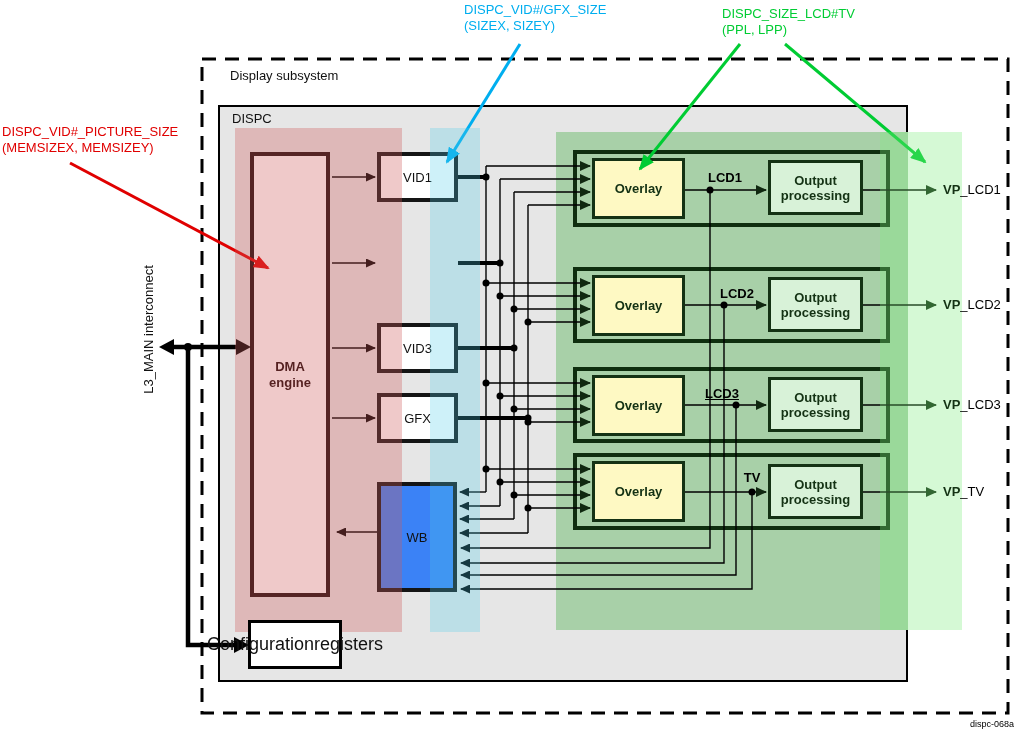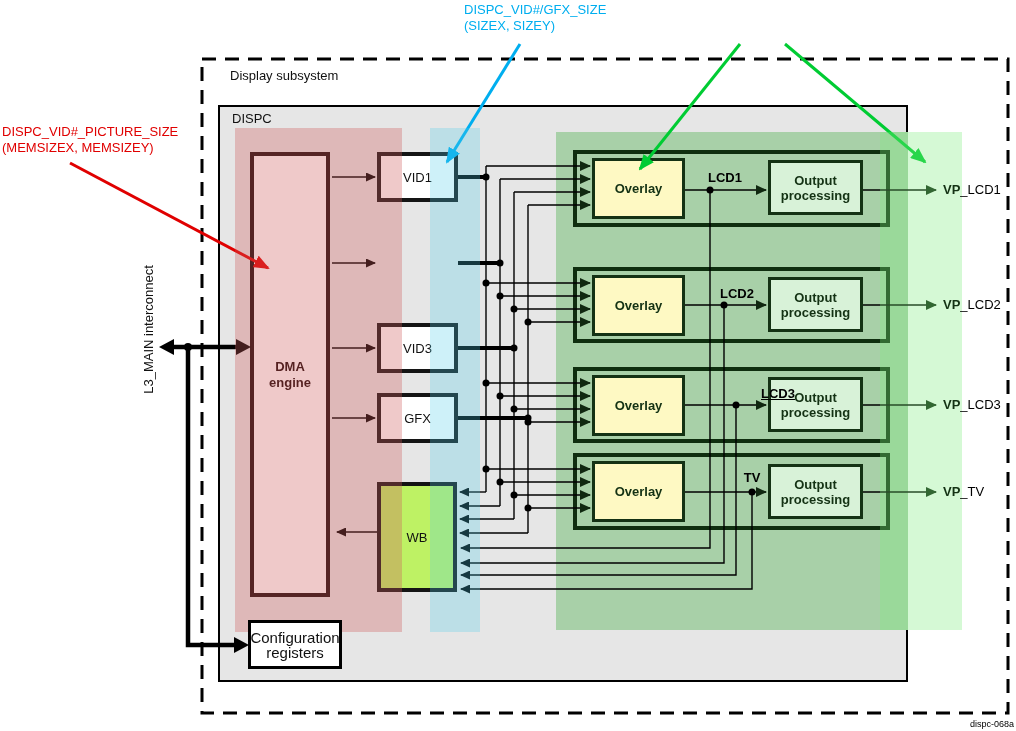--- a/index.html
+++ b/index.html
@@ -8,26 +8,26 @@
   .abs{position:absolute;}
   .graybox{left:218px;top:105px;width:690px;height:577px;background:#e6e6e6;border:2px solid #000;box-sizing:border-box;}
   .greenregion{left:556px;top:132px;width:352px;height:498px;background:#a8d0a8;}
   .rowbox{left:573px;width:317px;border:4px solid #0f2e0f;box-sizing:border-box;background:transparent;}
   .overlaybox{left:592px;width:93px;height:61px;border:3px solid #143214;box-sizing:border-box;background:#fef9c3;
               display:flex;align-items:center;justify-content:center;font-size:13px;font-weight:bold;color:#143214;}
   .procbox{left:768px;width:95px;height:55px;border:3px solid #143214;box-sizing:border-box;background:#d8f2d8;
            display:flex;flex-direction:column;align-items:center;justify-content:center;font-size:13px;font-weight:bold;color:#143214;line-height:15px;}
   .pipebox{left:377px;width:81px;height:50px;border:4px solid #141414;box-sizing:border-box;background:#fff;
            display:flex;align-items:center;justify-content:center;font-size:13px;color:#111;}
-  .wbbox{left:377px;top:482px;width:80px;height:110px;border:4px solid #141414;box-sizing:border-box;background:#bef264;
+  .wbbox{left:377px;top:482px;width:80px;height:110px;border:4px solid #141414;box-sizing:border-box;background:#3b82f6;
          display:flex;align-items:center;justify-content:center;font-size:13px;color:#111;}
   .dmabox{left:250px;top:152px;width:80px;height:445px;border:4px solid #1a0a0a;box-sizing:border-box;background:#fff;
           display:flex;flex-direction:column;align-items:center;justify-content:center;font-size:13px;font-weight:bold;color:#1a0505;line-height:16px;}
   .configbox{left:248px;top:620px;width:94px;height:49px;border:3px solid #000;box-sizing:border-box;background:#fff;
-             display:flex;flex-direction:column;align-items:center;justify-content:center;font-size:15px;color:#111;line-height:15px;}
+             display:flex;align-items:center;justify-content:center;font-size:18px;color:#111;line-height:15px;}
   .strip{pointer-events:none;}
   .strip-red{left:235px;top:128px;width:167px;height:504px;background:rgba(205,90,90,0.33);}
   .strip-cyan{left:430px;top:128px;width:50px;height:504px;background:rgba(80,205,235,0.28);}
   .strip-lgreen{left:880px;top:132px;width:82px;height:498px;background:rgba(125,235,125,0.32);}
   .lbl{font-size:13px;color:#111;white-space:nowrap;}
   .chlbl{font-size:13px;font-weight:bold;color:#000;width:44px;text-align:center;white-space:nowrap;}
   .vplbl{font-size:13px;white-space:nowrap;}
   .vplbl .vp{font-weight:bold;color:#143214;}
   .vplbl .sfx{color:#000;}
   .l3lbl{left:68px;top:322px;width:160px;text-align:center;font-size:13px;color:#111;
@@ -230,30 +230,34 @@
     <span>registers</span>
   </div>
 
   <div class="abs lbl" style="left:230px;top:68px;">Display subsystem</div>
   <div class="abs lbl" style="left:232px;top:111px;">DISPC</div>
   <div class="abs l3lbl">L3_MAIN interconnect</div>
   <div class="abs footer" style="left:930px;top:719px;">dispc-068a</div>
 
   <div class="abs chlbl" style="left:703px;top:170px;">LCD1</div>
   <div class="abs chlbl" style="left:715px;top:286px;">LCD2</div>
-  <div class="abs chlbl" style="left:756px;top:386px;text-decoration:underline;">LCD3</div>
+  <div class="abs chlbl" style="left:700px;top:386px;text-decoration:underline;">LCD3</div>
   <div class="abs chlbl" style="left:730px;top:470px;">TV</div>
 
   <div class="abs vplbl" style="left:943px;top:182px;"><span class="vp">VP</span><span class="sfx">_LCD1</span></div>
   <div class="abs vplbl" style="left:943px;top:297px;"><span class="vp">VP</span><span class="sfx">_LCD2</span></div>
   <div class="abs vplbl" style="left:943px;top:397px;"><span class="vp">VP</span><span class="sfx">_LCD3</span></div>
   <div class="abs vplbl" style="left:943px;top:484px;text-align:center;"><span class="vp">VP</span><span class="sfx">_TV</span></div>
 
   <div class="abs ann ann-red" style="left:2px;top:124px;">
     <div>DISPC_VID#_PICTURE_SIZE</div>
     <div>(MEMSIZEX, MEMSIZEY)</div>
   </div>
   <div class="abs ann ann-cyan" style="left:464px;top:2px;">
     <div>DISPC_VID#/GFX_SIZE</div>
     <div>(SIZEX, SIZEY)</div>
   </div>
+  <div class="abs ann ann-green" style="left:722px;top:6px;">
+    <div>DISPC_SIZE_LCD#TV</div>
+    <div>(PPL, LPP)</div>
+  </div>
 
 </div>
 
 </body></html>

